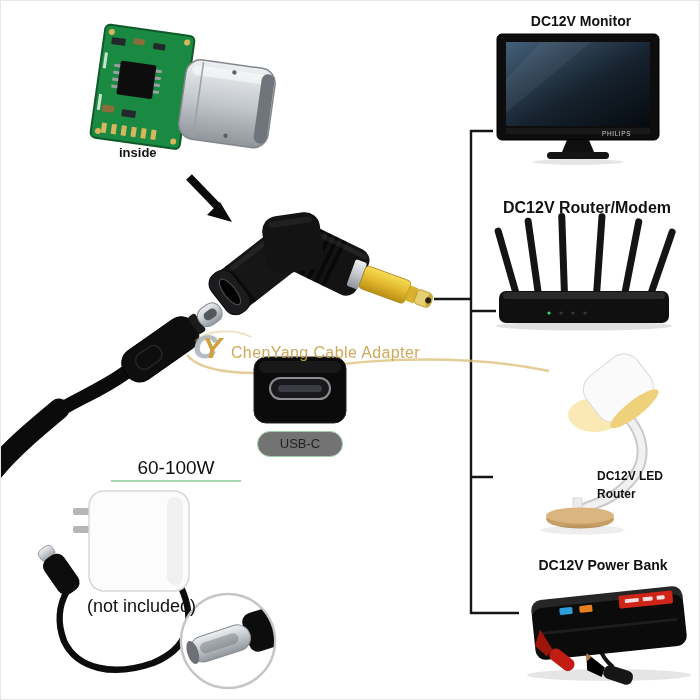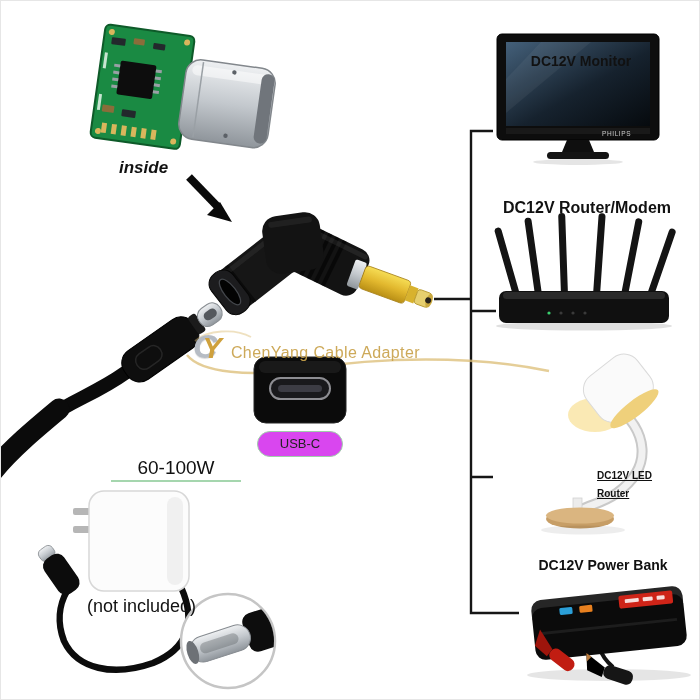--- a/index.html
+++ b/index.html
@@ -3,34 +3,34 @@
 <meta charset="utf-8">
 <style>
   html,body{margin:0;padding:0;background:#fff;}
   .stage{
     position:relative;width:700px;height:700px;background:#ffffff;overflow:hidden;
     border:1px solid #e6e6e6;box-sizing:border-box;
     font-family:"Liberation Sans","DejaVu Sans",sans-serif;color:#111;
   }
   .stage svg{position:absolute;left:0;top:0;}
   .txt{position:absolute;white-space:nowrap;}
-  .t-inside{left:118px;top:157px;font-size:17px;font-weight:700;font-style:italic;}
+  .t-inside{left:118px;top:144px;font-size:13px;font-weight:700;}
   .t-output{left:310px;top:54px;font-size:21px;font-weight:700;color:var(--accent-red,#e81013);letter-spacing:.3px;}
-  .t-monitor{left:498px;top:12px;width:164px;text-align:center;font-size:14px;font-weight:700;margin-top:40px;}
+  .t-monitor{left:498px;top:12px;width:164px;text-align:center;font-size:14px;font-weight:700;}
   .t-router{left:500px;top:198px;width:172px;text-align:center;font-size:16px;font-weight:700;}
-  .t-led{left:596px;top:466px;font-size:10px;font-weight:700;line-height:18px;text-decoration:underline;}
+  .t-led{left:596px;top:466px;font-size:12px;font-weight:700;line-height:18px;}
   .t-led span{display:block;}
   .t-pb{left:518px;top:556px;width:168px;text-align:center;font-size:14px;font-weight:700;}
   .t-watt{left:110px;top:456px;width:130px;text-align:center;font-size:19px;}
   .u-watt{position:absolute;left:110px;top:479px;width:130px;height:2px;background:var(--underline-green,#a5d6ae);}
   .t-note{left:86px;top:595px;width:104px;text-align:right;font-size:18px;}
   .t-philips{left:601px;top:129px;font-size:6.5px;color:#c9c9c9;letter-spacing:.6px;}
   .usbc-box{
     position:absolute;left:256px;top:430px;width:86px;height:26px;box-sizing:border-box;
-    border:1.5px solid #9fcfa9;border-radius:13px;background:#d946ef;
+    border:1.5px solid #9fcfa9;border-radius:13px;background:#737373;
     font-size:13px;line-height:23px;text-align:center;color:#222;
   }
   .watermark{position:absolute;left:192px;top:326px;display:flex;align-items:baseline;}
   .wm-c{font-size:34px;font-weight:700;font-style:italic;color:#b6bcc4;text-shadow:0 1px 1px rgba(0,0,0,.15);}
   .wm-y{font-size:29px;font-weight:700;font-style:italic;color:#cfa13d;margin-left:-15px;}
   .wm-text{font-size:16px;color:var(--watermark-gold,#c9a24b);margin-left:9px;opacity:.92;letter-spacing:.4px;}
 </style>
 </head>
 <body>
 

